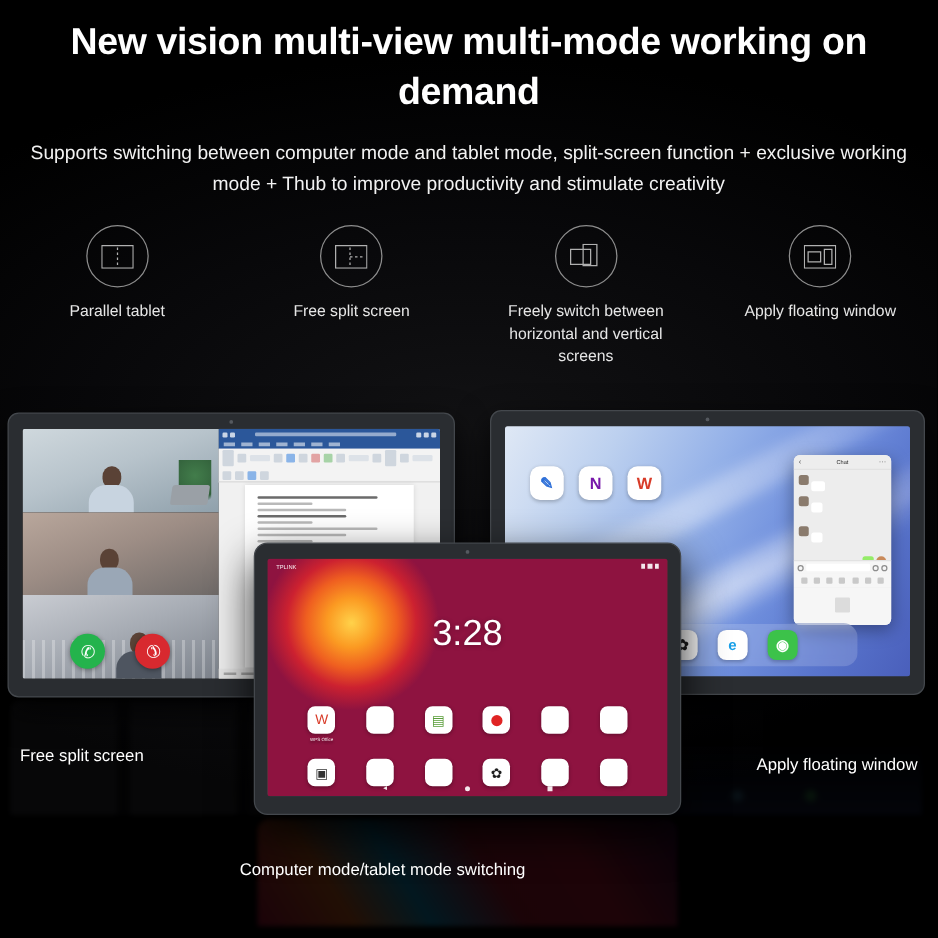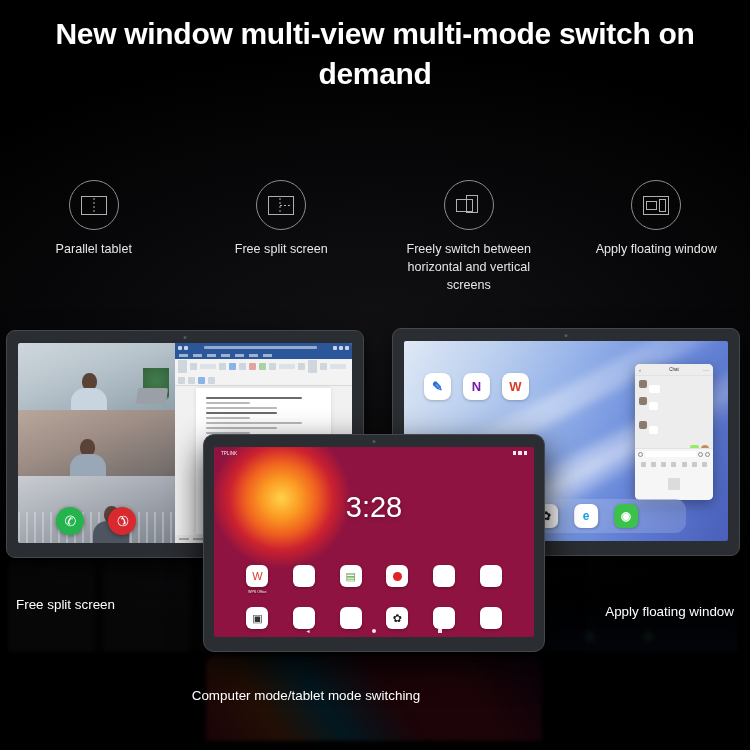--- a/index.html
+++ b/index.html
@@ -446,21 +446,22 @@
   #caption-left   { left: 16px;  top: 597px; }
   #caption-right  { right: 16px; top: 604px; }
   #caption-center { left: 0; width: 612px; text-align: center; top: 688px; }
 </style>
 </head>
 <body>
 
 <div class="stage">
 
   <div class="headline-block">
-    <div class="headline">New window multi-view multi-mode switch on demand</div>
+    <div class="headline">New vision multi-view multi-mode working on demand</div>
+    <div class="subhead">Supports switching between computer mode and tablet mode, split-screen function + exclusive working mode + Thub to improve productivity and stimulate creativity</div>
   </div>
 
   <div class="features">
 
     <div class="feature">
       <div class="feature-circle">
         <svg width="26" height="19" viewBox="0 0 26 19">
           <rect x="0.5" y="0.5" width="25" height="18" fill="none" stroke="#b0b0b0" stroke-width="1"></rect>
           <line x1="13" y1="2" x2="13" y2="17" stroke="#b0b0b0" stroke-width="1" stroke-dasharray="2 2"></line>
         </svg>

